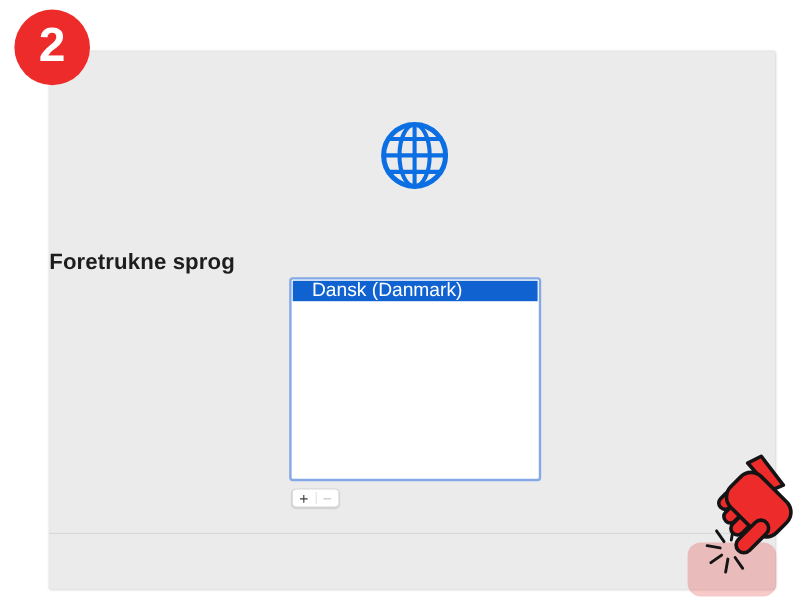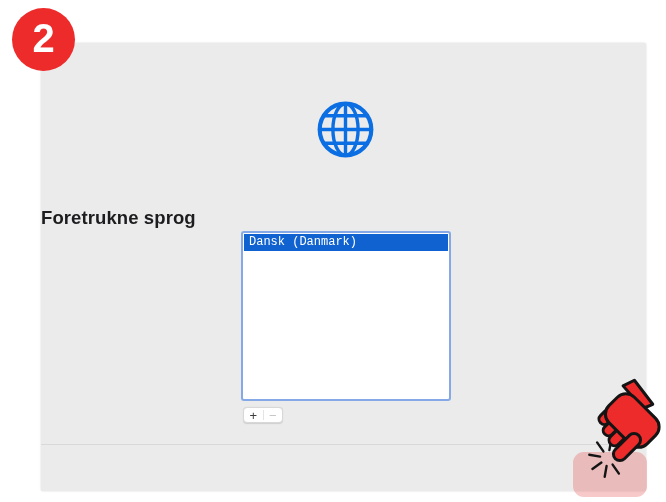--- a/index.html
+++ b/index.html
@@ -27,23 +27,22 @@
     margin-top:33px;
   }
   .listbox {
     position:absolute; left:200px; top:188px; width:210px; height:170px;
     background:#ffffff; border:2.5px solid #84a9e6; border-radius:3px;
     overflow:hidden;
   }
   .listbox .row-selected {
     margin:1px; height:17px; line-height:17px;
     background:#0f62d0; color:#ffffff;
-    font-size:12px; padding-left:5px;
+    font-size:16px; padding-left:16px;
     white-space:nowrap;
-    font-family:Liberation Mono, monospace;
   }
   .plusminus {
     position:absolute; left:202px; top:364px; width:40px; height:16px;
     background:#ffffff; border:1px solid #d8d8d8; border-radius:4px;
     box-shadow:0 0.5px 1px rgba(0,0,0,0.12);
     display:flex; align-items:stretch;
   }
   .plusminus .seg {
     flex:1; display:flex; align-items:center; justify-content:center;
     font-size:13px; line-height:1; background:none; border:none;

